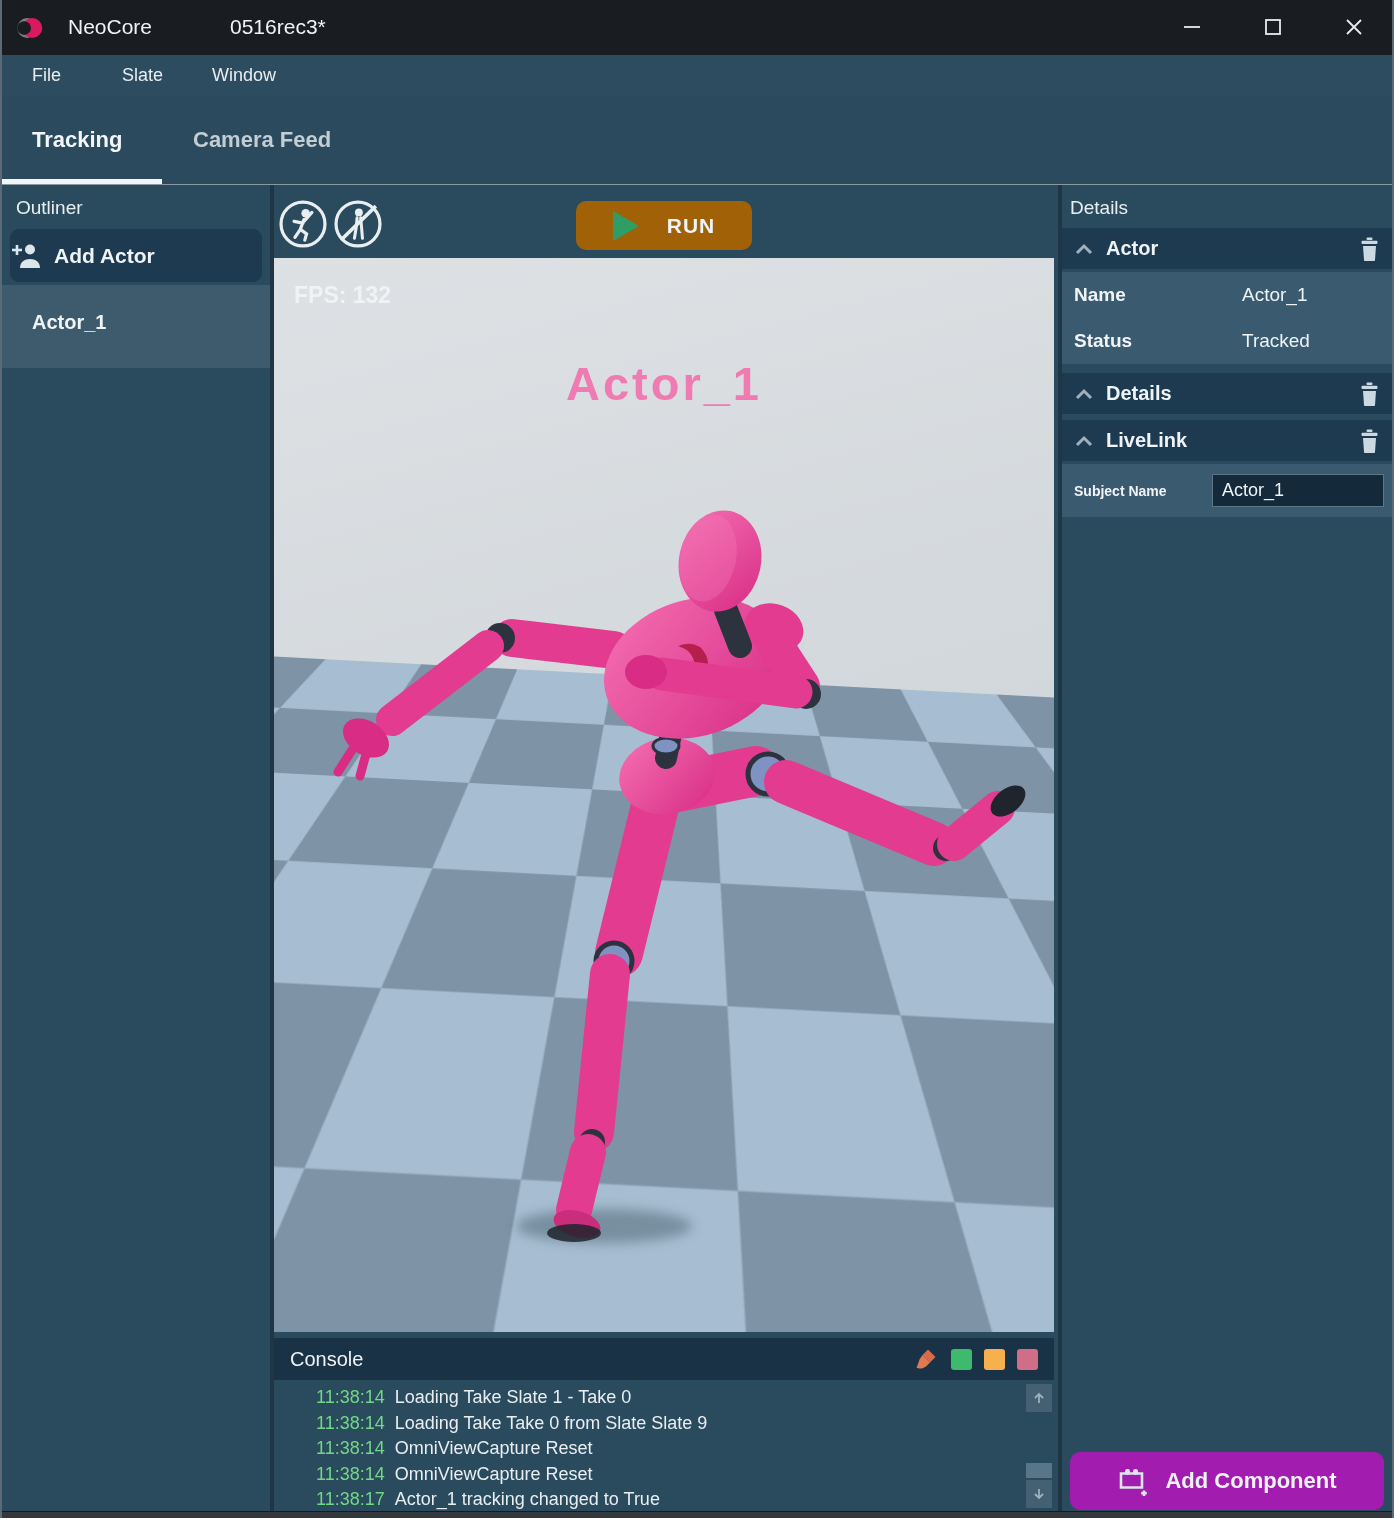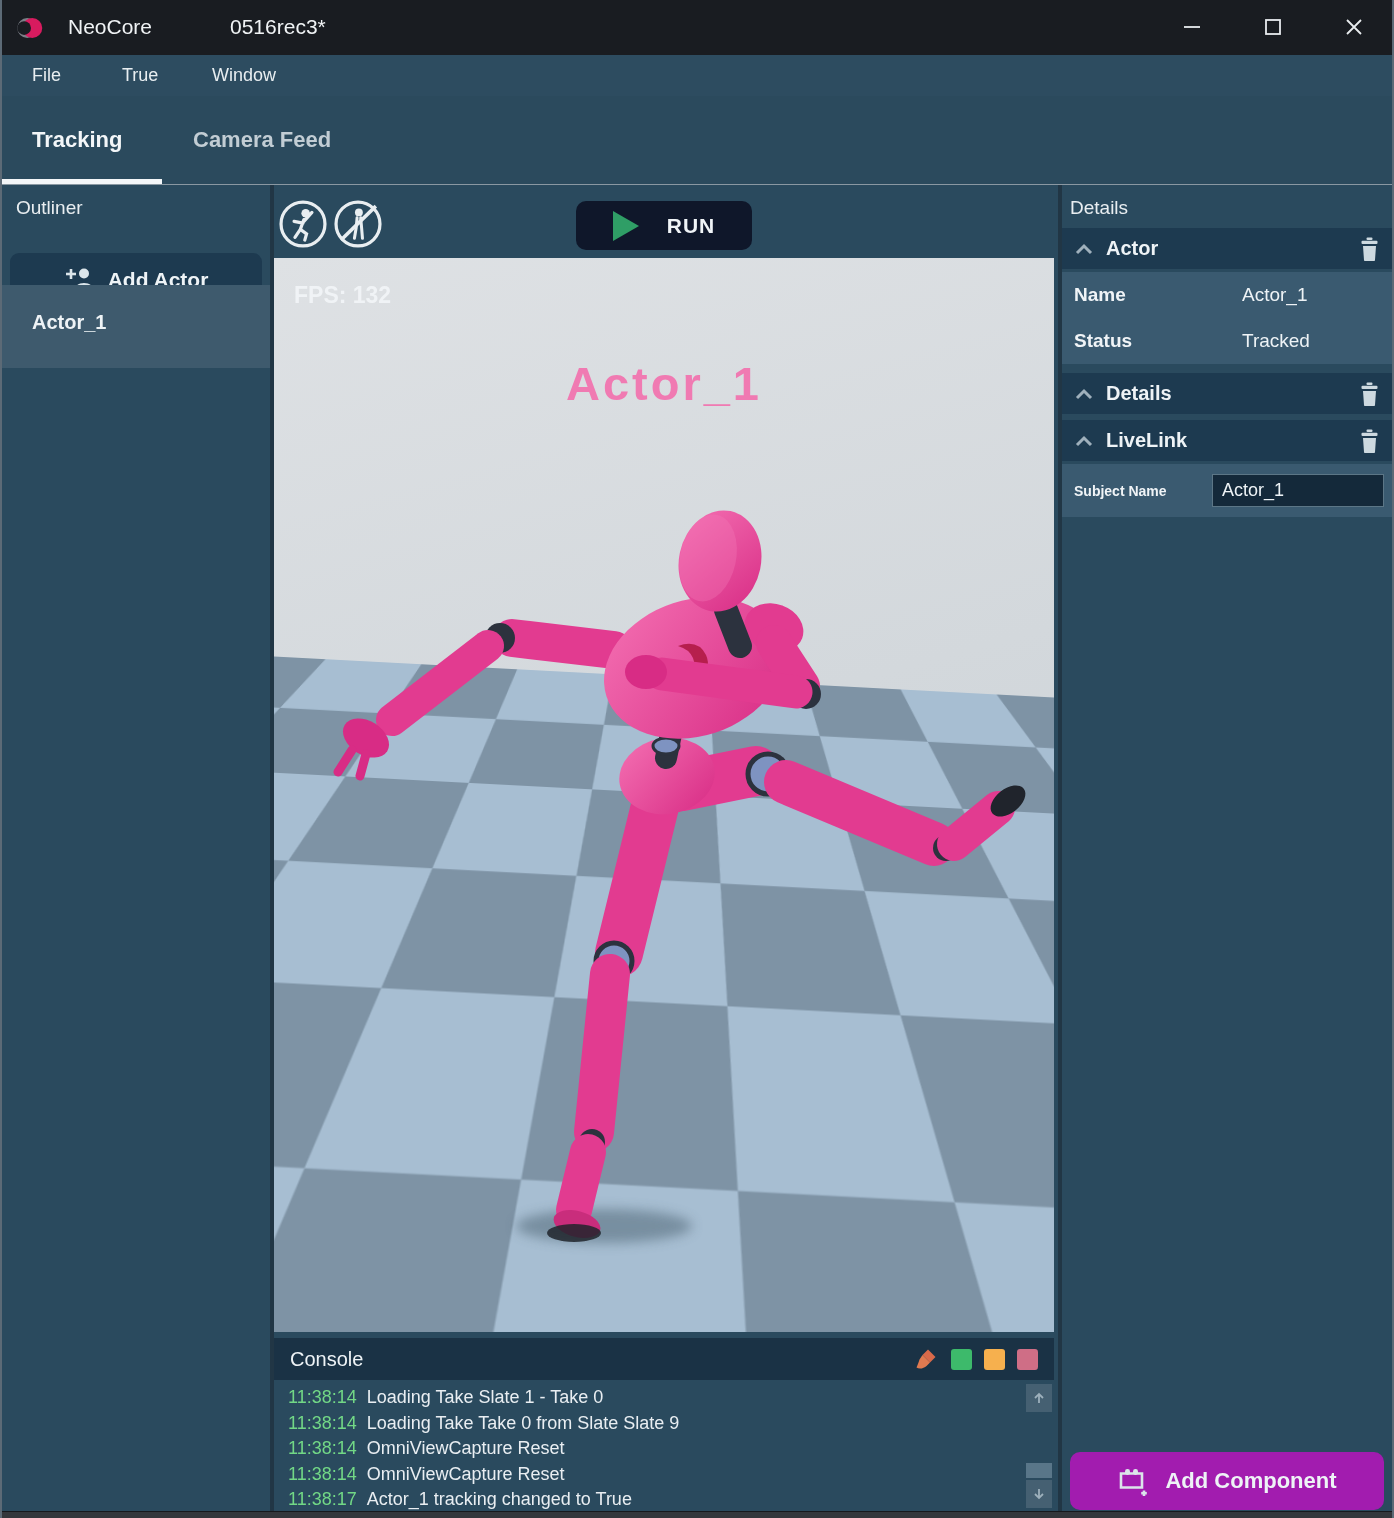--- a/index.html
+++ b/index.html
@@ -24,34 +24,34 @@
   
   .tabbar{ position:absolute; top:96px; left:0; right:0; height:89px; background:#2b4a5d; border-bottom:1px solid #8a98a2; }
   .tab{ position:absolute; top:0; height:88px; display:flex; align-items:center; font-size:22px; }
   .tab.tracking{ left:0; width:160px; padding-left:30px; font-weight:bold; color:#f3f6f8; }
   .tab.tracking .underline{ position:absolute; left:0; bottom:0; width:160px; height:5px; background:#f3f6f8; }
   .tab.camera{ left:185px; padding:0 6px; font-weight:600; color:#c2cdd4; }
   
   .sidebar{ position:absolute; top:185px; left:0; width:268px; bottom:6px; background:#2a4a5e; }
   .outliner-title{ position:absolute; left:14px; top:12px; font-size:19px; color:#e9eef1; }
   .add-actor-btn{ position:absolute; left:8px; right:8px; top:44px; height:53px; border-radius:9px;
-    background:#1d3a50; display:flex; align-items:center; justify-content:center; gap:12px; cursor:pointer;margin-top:24px; }
+    background:#1d3a50; display:flex; align-items:center; gap:12px; cursor:pointer; }
   .add-actor-btn span{ font-size:21px; font-weight:bold; color:#eef3f6; }
   .actor-row{ position:absolute; left:0; right:0; top:100px; height:83px; background:#3e5a6d;
     display:flex; align-items:flex-start; padding:26px 0 0 30px; cursor:pointer; }
   .actor-row span{ font-size:20px; font-weight:bold; color:#eef3f6; }
   .v-div{ position:absolute; top:185px; bottom:6px; width:4px; background:#213645; }
   .v-div.d1{ left:268px; } .v-div.d2{ left:1056px; }
   
   .center{ position:absolute; top:185px; left:272px; width:780px; bottom:6px; }
   .toolbar{ position:absolute; top:0; left:0; right:0; height:73px; }
   .vis-btns{ position:absolute; left:4px; top:14px; display:flex; gap:5px; }
   .vis-btn{ width:50px; height:50px; cursor:pointer; }
   .run-btn{ position:absolute; left:50%; transform:translateX(-50%); top:16px; width:176px; height:49px;
-    border-radius:10px; background:#0f172a; display:flex; align-items:center; justify-content:center; gap:28px; cursor:pointer; }
+    border-radius:10px; background:#a16207; display:flex; align-items:center; justify-content:center; gap:28px; cursor:pointer; }
   .run-btn span{ font-size:21px; font-weight:bold; letter-spacing:1px; color:#f0f4f7; }
   .play-tri{ width:0; height:0; border-left:26px solid #2f9e66; border-top:15px solid transparent; border-bottom:15px solid transparent; }
   
   .viewport{ position:absolute; top:73px; left:0; right:0; bottom:180px; overflow:hidden;
     background:linear-gradient(165deg,#dee1e4 0%,#d3d8dc 45%,#c6cdd3 100%); cursor:grab; }
   .ground{ position:absolute; top:39%; left:-8%; width:116%; height:90%; transform:rotate(3deg); transform-origin:50% 0; overflow:hidden; }
   .checker{ position:absolute; top:0; left:-30%; width:160%; height:1600px; transform-origin:50% 0;
     transform:perspective(760px) rotateX(62deg);
     background-color:#a7bed2;
     background-image:
@@ -67,21 +67,21 @@
   
   .console{ position:absolute; left:0; right:0; bottom:0; height:174px; }
   .console-head{ position:absolute; top:0; left:0; right:0; height:42px; background:#1a3245;
     display:flex; align-items:center; padding:0 16px; }
   .console-head .title{ font-size:20px; color:#eef3f6; }
   .console-icons{ margin-left:auto; display:flex; align-items:center; gap:12px; }
   .filter-sq{ width:21px; height:21px; border-radius:3px; cursor:pointer; }
   .sq-info{ background:#3dba6b; } .sq-warn{ background:#f6b04e; } .sq-err{ background:#cf6e86; }
   .console-list{ position:absolute; top:42px; left:0; right:0; bottom:0; background:#2a4a5e;
     overflow:hidden; padding:5px 40px 0 14px; font-size:18px; line-height:25.5px; }
-  .console-row{ display:flex; gap:10px; white-space:nowrap; }
+  .console-row{ display:flex; gap:10px; white-space:nowrap;margin-left:28px; }
   .console-row .t{ color:#72d886; } .console-row .m{ color:#e9eef2; }
   .scrollbar{ position:absolute; right:2px; top:46px; bottom:4px; width:26px; }
   .scr-btn{ position:absolute; left:0; width:26px; height:28px; background:#456072; display:flex;
     align-items:center; justify-content:center; cursor:pointer; }
   .scr-up{ top:0; } .scr-down{ bottom:0; }
   .scr-thumb{ position:absolute; left:0; bottom:30px; width:26px; height:15px; background:#597689; cursor:pointer; }
   
   .rightpanel{ position:absolute; top:185px; left:1060px; right:0; bottom:6px; background:#2a4a5e; }
   .details-title{ position:absolute; left:8px; top:12px; font-size:19px; color:#e9eef1; }
   .sec-head{ position:absolute; left:0; right:0; height:41px; background:#1d3a50; display:flex; align-items:center; padding:0 12px; }
@@ -130,21 +130,21 @@
     </div>
     <div class="win-btn close">
       <svg width="22" height="22" viewBox="0 0 22 22">
           <path d="M4 4 18 18 M18 4 4 18" stroke="#e8ecef" stroke-width="1.8"></path>
         </svg>
     </div>
   </div>
 
   <div class="menubar">
     <div class="menu-item m0">File</div>
-    <div class="menu-item m1">True</div>
+    <div class="menu-item m1">Slate</div>
     <div class="menu-item m2">Window</div>
   </div>
 
   <div class="tabbar">
     <div class="tab tracking">
       <span>Tracking</span>
       <div class="underline"></div>
     </div>
     <div class="tab camera">
       <span>Camera Feed</span>

